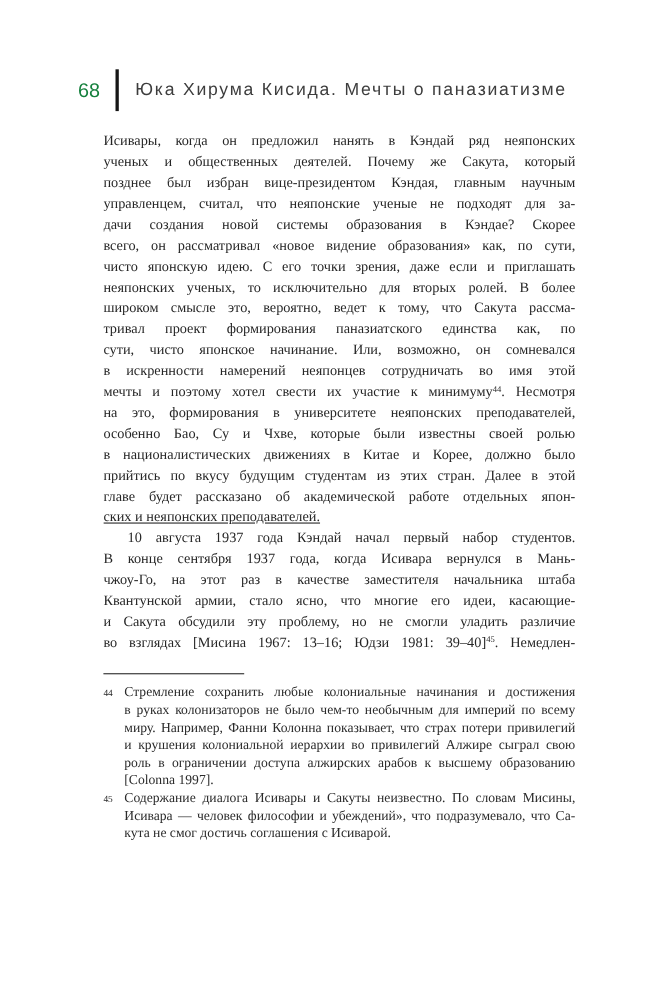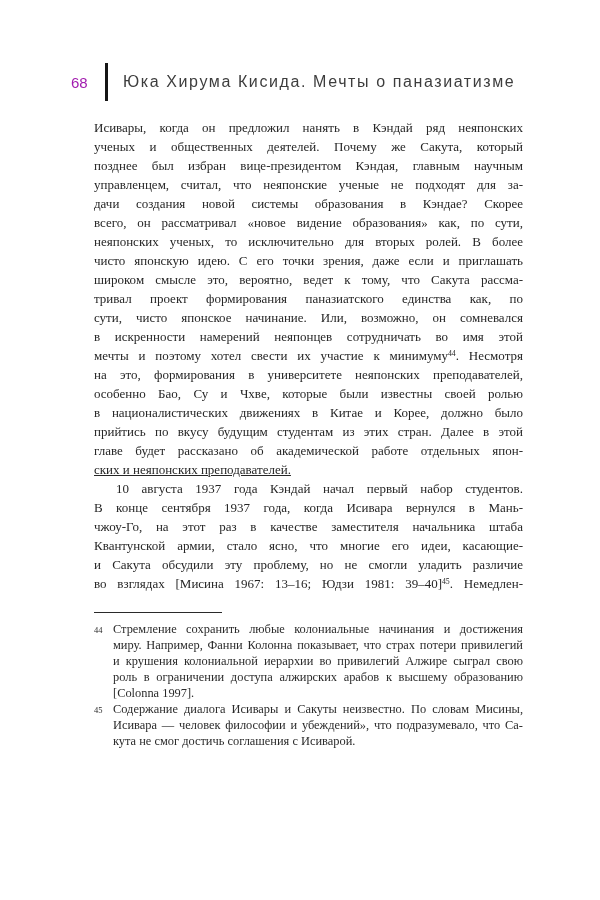--- a/index.html
+++ b/index.html
@@ -20,22 +20,22 @@
   .running-head {
     position: absolute;
     top: 62px;
     left: 71px;
     height: 40px;
     display: flex;
     align-items: center;
     font-family: "Liberation Sans", sans-serif;
   }
   .page-number {
-    font-size: 15px;
-    color: #a21caf;
+    font-size: 18px;
+    color: #15803d;
     min-width: 22px;
     text-align: left;
   }
   .head-divider {
     width: 3px;
     height: 38px;
     background: #161616;
     margin: 0 15px 0 12px;
   }
   .running-title {
@@ -127,22 +127,22 @@
     <span class="running-title">Юка Хирума Кисида. Мечты о паназиатизме</span>
   </div>
 
   <div class="body-text">
       <div class="body-line">Исивары, когда он предложил нанять в Кэндай ряд неяпонских</div>
       <div class="body-line">ученых и общественных деятелей. Почему же Сакута, который</div>
       <div class="body-line">позднее был избран вице-президентом Кэндая, главным научным</div>
       <div class="body-line">управленцем, считал, что неяпонские ученые не подходят для за-</div>
       <div class="body-line">дачи создания новой системы образования в Кэндае? Скорее</div>
       <div class="body-line">всего, он рассматривал «новое видение образования» как, по сути,</div>
+      <div class="body-line">чисто японскую идею. С его точки зрения, даже если и приглашать</div>
       <div class="body-line">неяпонских ученых, то исключительно для вторых ролей. В более</div>
-      <div class="body-line">чисто японскую идею. С его точки зрения, даже если и приглашать</div>
       <div class="body-line">широком смысле это, вероятно, ведет к тому, что Сакута рассма-</div>
       <div class="body-line">тривал проект формирования паназиатского единства как, по</div>
       <div class="body-line">сути, чисто японское начинание. Или, возможно, он сомневался</div>
       <div class="body-line">в искренности намерений неяпонцев сотрудничать во имя этой</div>
       <div class="body-line">мечты и поэтому хотел свести их участие к минимуму<span class="sup">44</span>. Несмотря</div>
       <div class="body-line">на это, формирования в университете неяпонских преподавателей,</div>
       <div class="body-line">особенно Бао, Су и Чхве, которые были известны своей ролью</div>
       <div class="body-line">в националистических движениях в Китае и Корее, должно было</div>
       <div class="body-line">прийтись по вкусу будущим студентам из этих стран. Далее в этой</div>
       <div class="body-line">главе будет рассказано об академической работе отдельных япон-</div>
@@ -154,20 +154,21 @@
       <div class="body-line">и Сакута обсудили эту проблему, но не смогли уладить различие</div>
       <div class="body-line">во взглядах [Мисина 1967: 13–16; Юдзи 1981: 39–40]<span class="sup">45</span>. Немедлен-</div>
     </div>
 
   <div class="footnote-separator"></div>
 
   <div class="footnotes">
       <div class="footnote">
         <span class="footnote-num">44</span>
         <div class="fn-line">Стремление сохранить любые колониальные начинания и достижения</div>
+        <div class="fn-line">в руках колонизаторов не было чем-то необычным для империй по всему</div>
         <div class="fn-line">миру. Например, Фанни Колонна показывает, что страх потери привилегий</div>
         <div class="fn-line">и крушения колониальной иерархии во привилегий Алжире сыграл свою</div>
         <div class="fn-line">роль в ограничении доступа алжирских арабов к высшему образованию</div>
         <div class="fn-line last">[Colonna 1997].</div>
       </div>
       <div class="footnote">
         <span class="footnote-num">45</span>
         <div class="fn-line">Содержание диалога Исивары и Сакуты неизвестно. По словам Мисины,</div>
         <div class="fn-line">Исивара — человек философии и убеждений», что подразумевало, что Са-</div>
         <div class="fn-line last">кута не смог достичь соглашения с Исиварой.</div>

